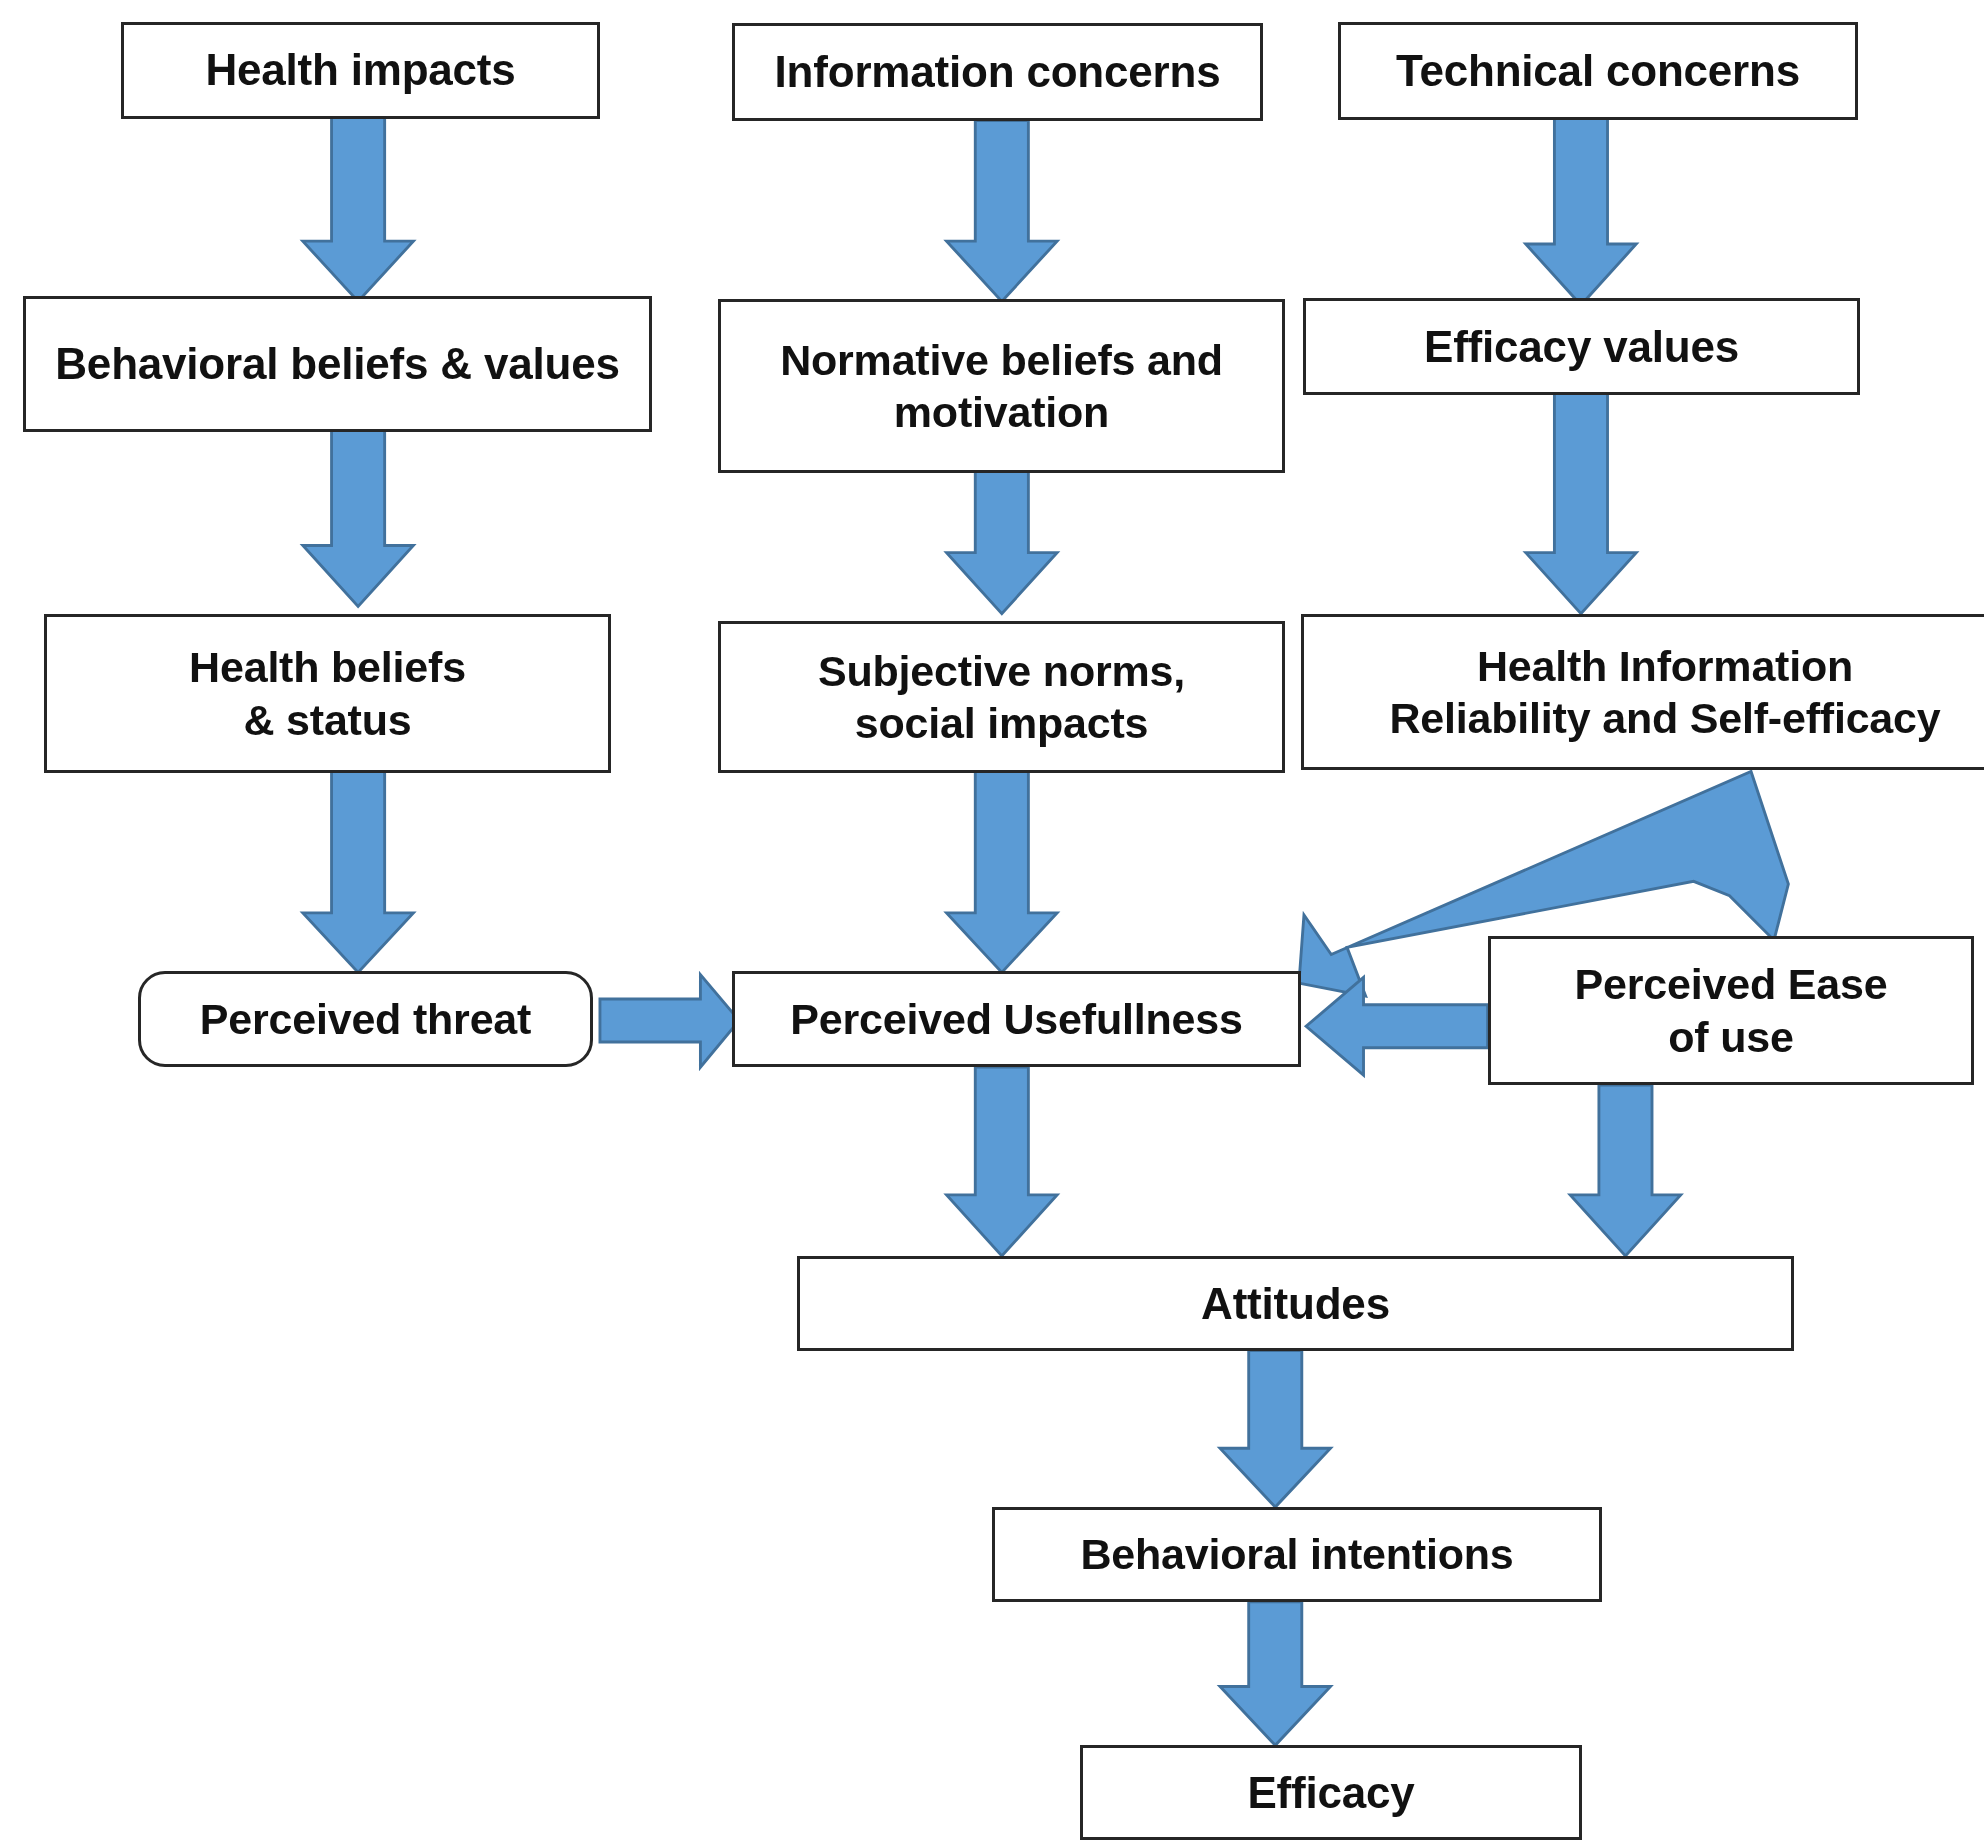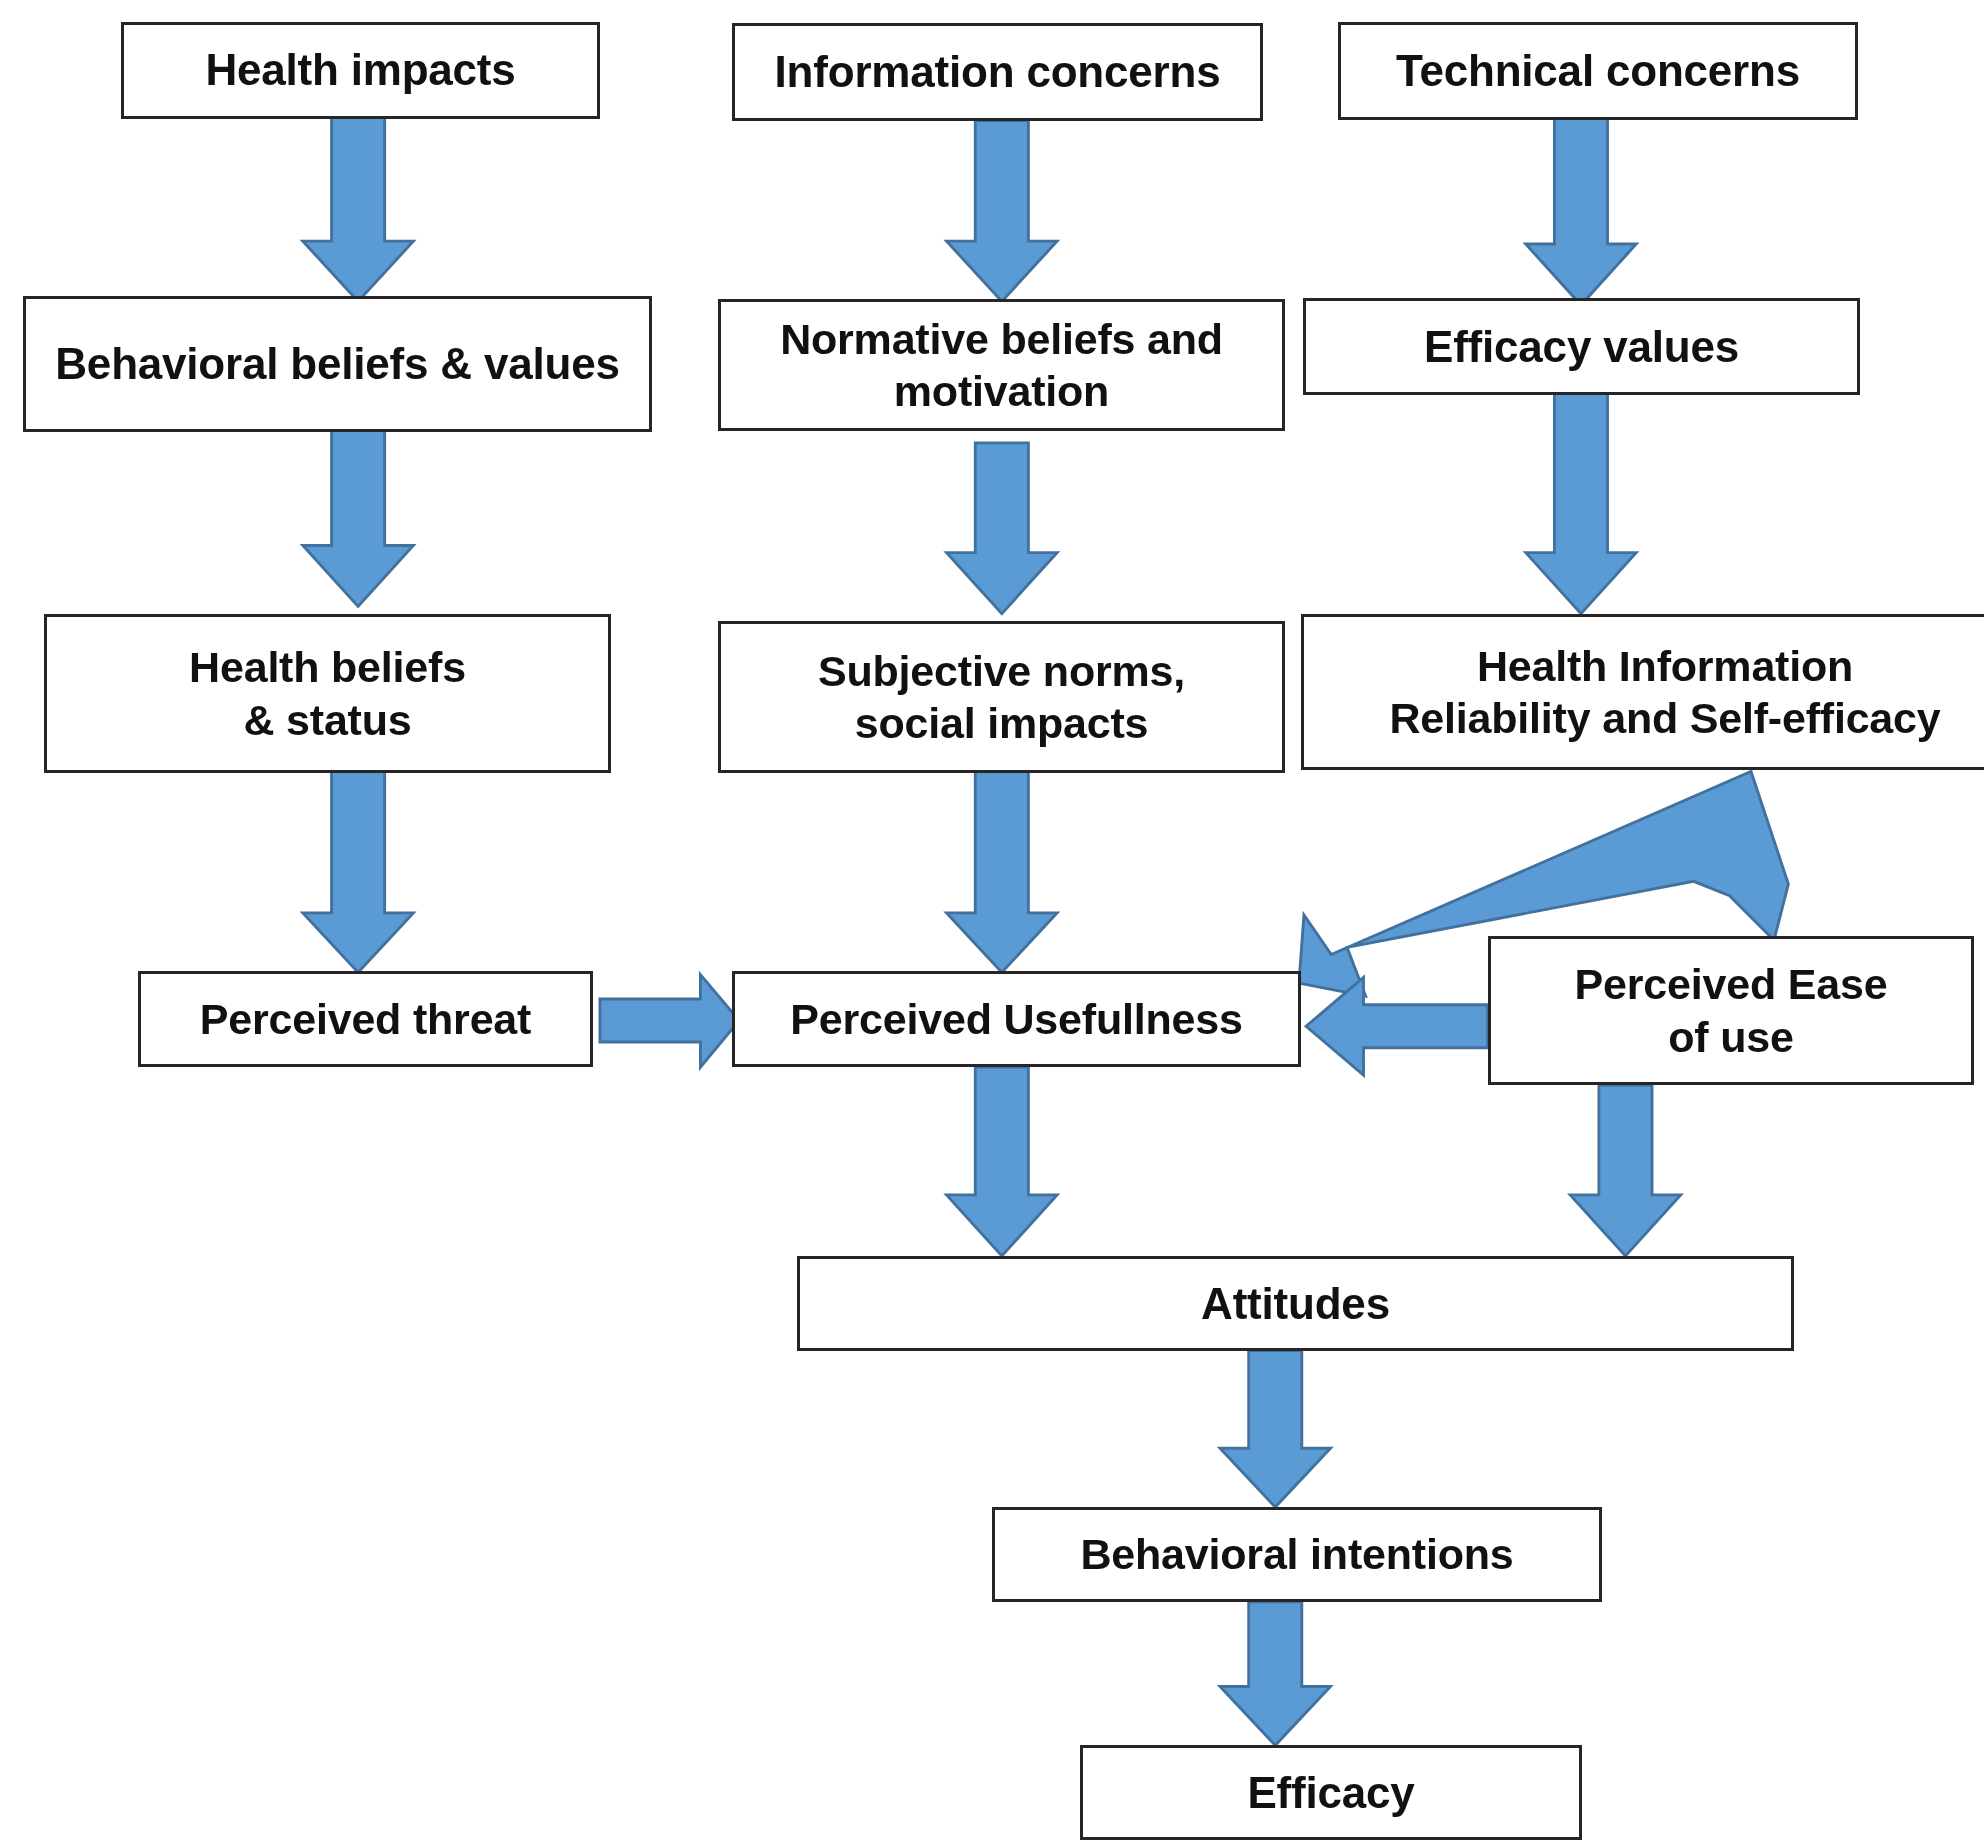--- a/index.html
+++ b/index.html
@@ -135,21 +135,21 @@
   </div>
 
   <div class="node-box" style="left:1338px; top:21.5px; width:520px; height:98px;">
     <span class="node-label fs-big">Technical concerns</span>
   </div>
 
   <div class="node-box" style="left:23px; top:296px; width:629px; height:136px;">
     <span class="node-label fs-big">Behavioral beliefs &amp; values</span>
   </div>
 
-  <div class="node-box" style="left:718px; top:299px; width:567px; height:132px;">
+  <div class="node-box" style="left:718px; top:299px; width:567px; height:174px;">
     <span class="node-label fs-med">Normative beliefs and
 motivation</span>
   </div>
 
   <div class="node-box" style="left:1303px; top:298px; width:557px; height:97px;">
     <span class="node-label fs-big">Efficacy values</span>
   </div>
 
   <div class="node-box" style="left:44px; top:614px; width:567px; height:159px;">
     <span class="node-label fs-med">Health beliefs
@@ -159,21 +159,21 @@
   <div class="node-box" style="left:718px; top:621px; width:567px; height:152px;">
     <span class="node-label fs-med">Subjective norms,
 social impacts</span>
   </div>
 
   <div class="node-box" style="left:1301px; top:614px; width:728px; height:156px;">
     <span class="node-label fs-med">Health Information
 Reliability and Self-efficacy</span>
   </div>
 
-  <div class="node-box" style="left:138px; top:971px; width:455px; height:96px;">
+  <div class="node-box" style="left:138px; top:971px; width:455px; height:96px;border-radius:27px;">
     <span class="node-label fs-med">Perceived threat</span>
   </div>
 
   <div class="node-box" style="left:732px; top:971px; width:569px; height:96px;">
     <span class="node-label fs-med">Perceived Usefullness</span>
   </div>
 
   <div class="node-box" style="left:1488px; top:936px; width:486px; height:149px;">
     <span class="node-label fs-med">Perceived Ease
 of use</span>

